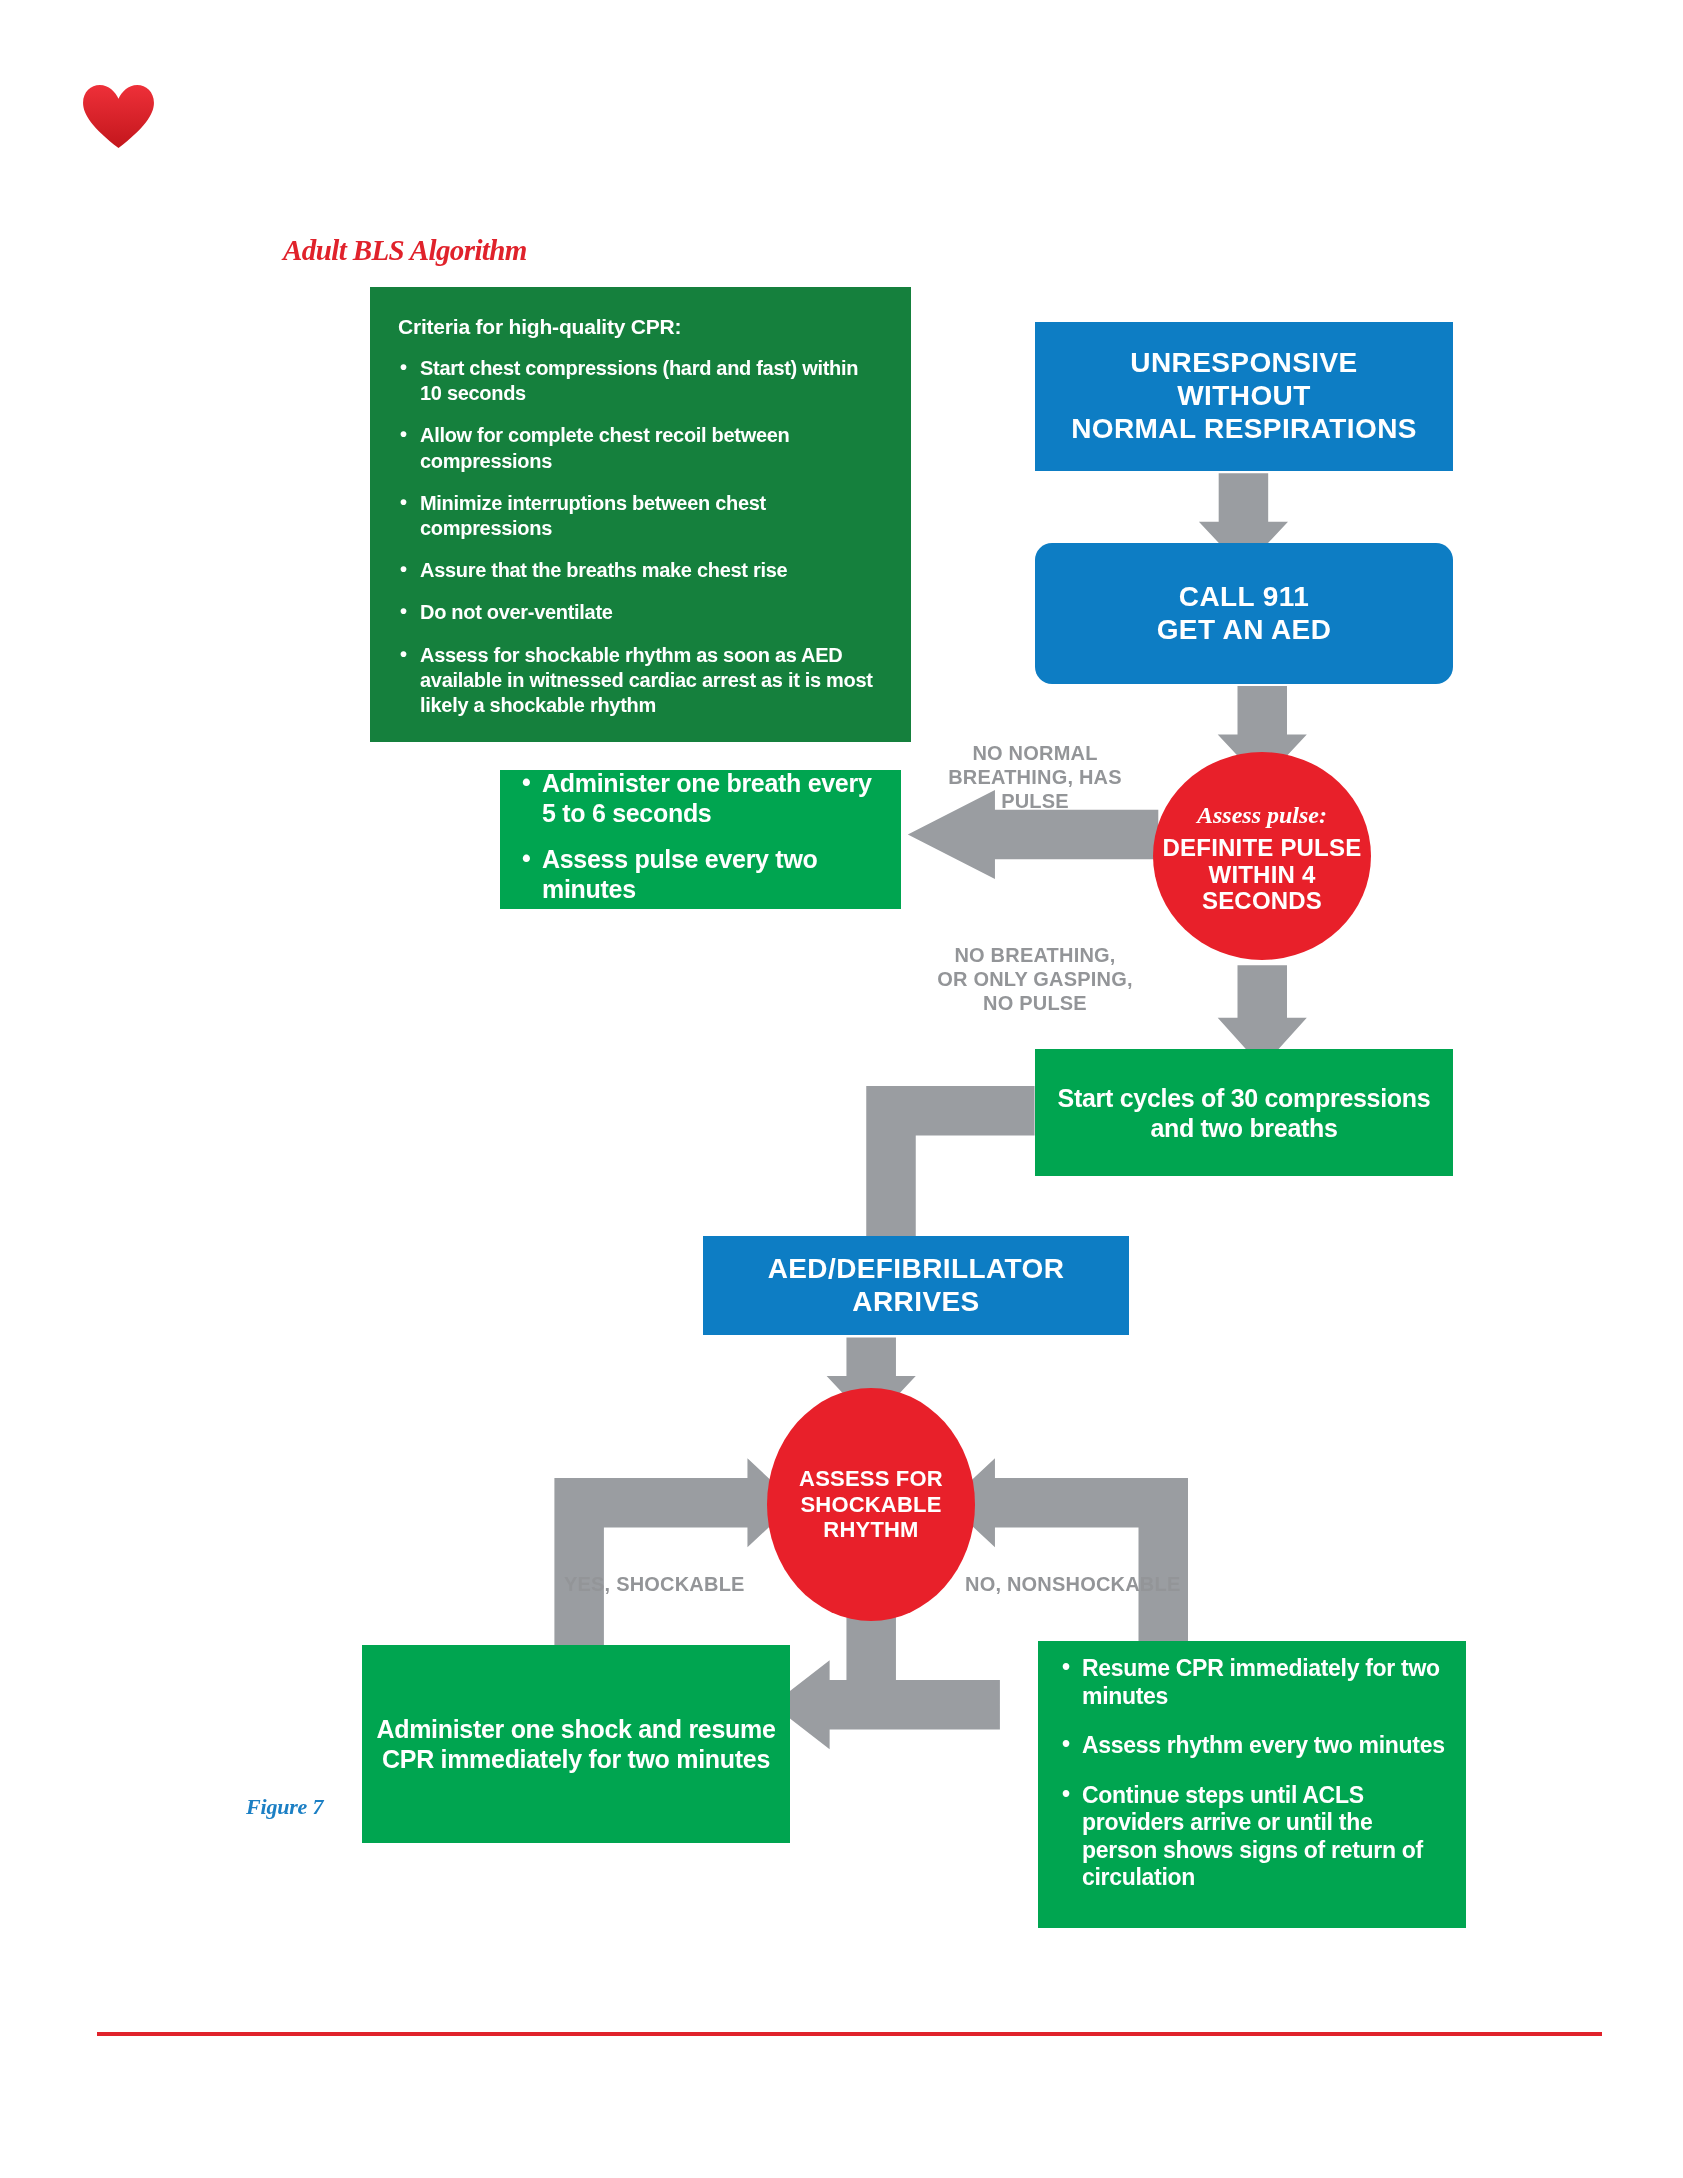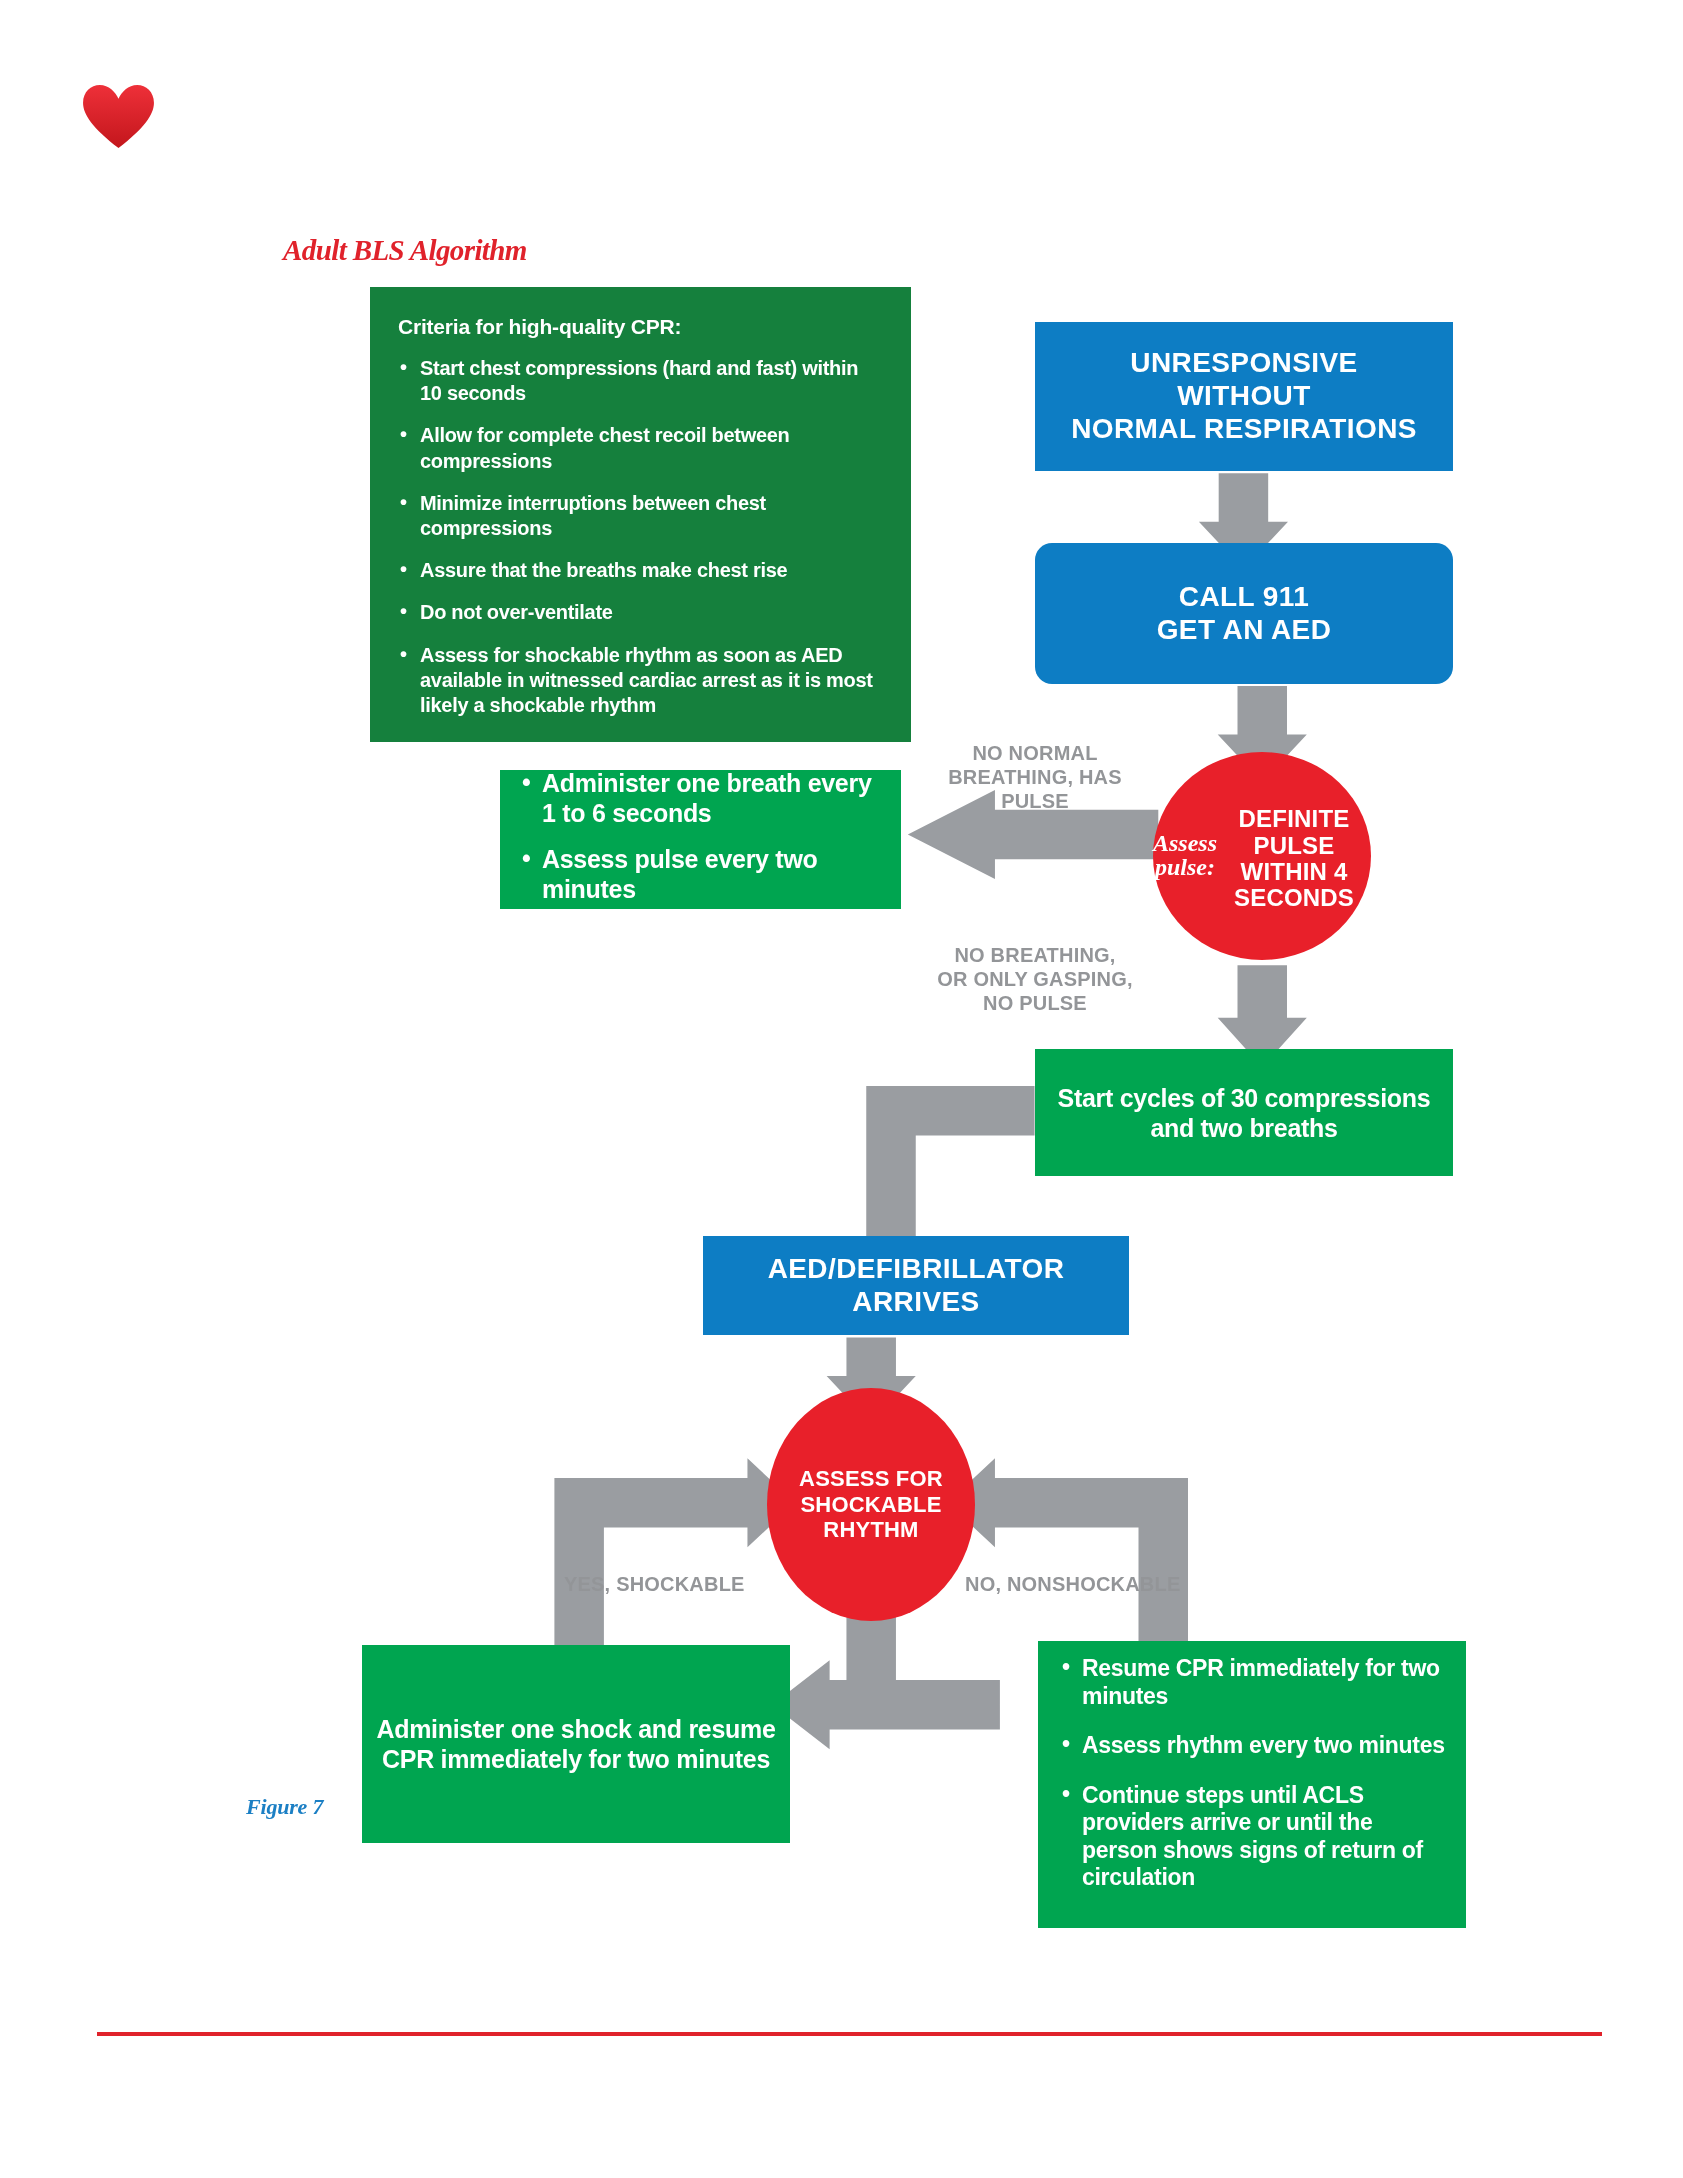--- a/index.html
+++ b/index.html
@@ -157,21 +157,21 @@
   #node-resume .bullet-list li {
     font-size: 23px;
     margin-bottom: 22px;
   }
   
   .decision {
     position: absolute;
     border-radius: 50%;
     background: #e8202a;
     display: flex;
-    flex-direction: row;
+    flex-direction: column;
     align-items: center;
     justify-content: center;
     text-align: center;
     color: #ffffff;
     box-sizing: border-box;
   }
   #decision-pulse {
     left: 1153px; top: 752px; width: 218px; height: 208px;
     padding-top: 6px;
   }
@@ -343,21 +343,21 @@
 
   <div class="branch-label" id="label-has-pulse">NO NORMAL
 BREATHING, HAS
 PULSE</div>
   <div class="branch-label" id="label-no-pulse">NO BREATHING,
 OR ONLY GASPING,
 NO PULSE</div>
 
   <div class="node green" id="node-rescue-breaths">
     <ul class="bullet-list">
-      <li>Administer one breath every 1 to 6 seconds</li>
+      <li>Administer one breath every 5 to 6 seconds</li>
       <li>Assess pulse every two minutes</li>
     </ul>
   </div>
 
   <div class="node green" id="node-start-cycles">
     <div class="node-text-mixed">Start cycles of 30 compressions and two breaths</div>
   </div>
 
   <div class="node blue" id="node-aed-arrives">
     <div class="node-text-caps">AED/DEFIBRILLATOR ARRIVES</div>

